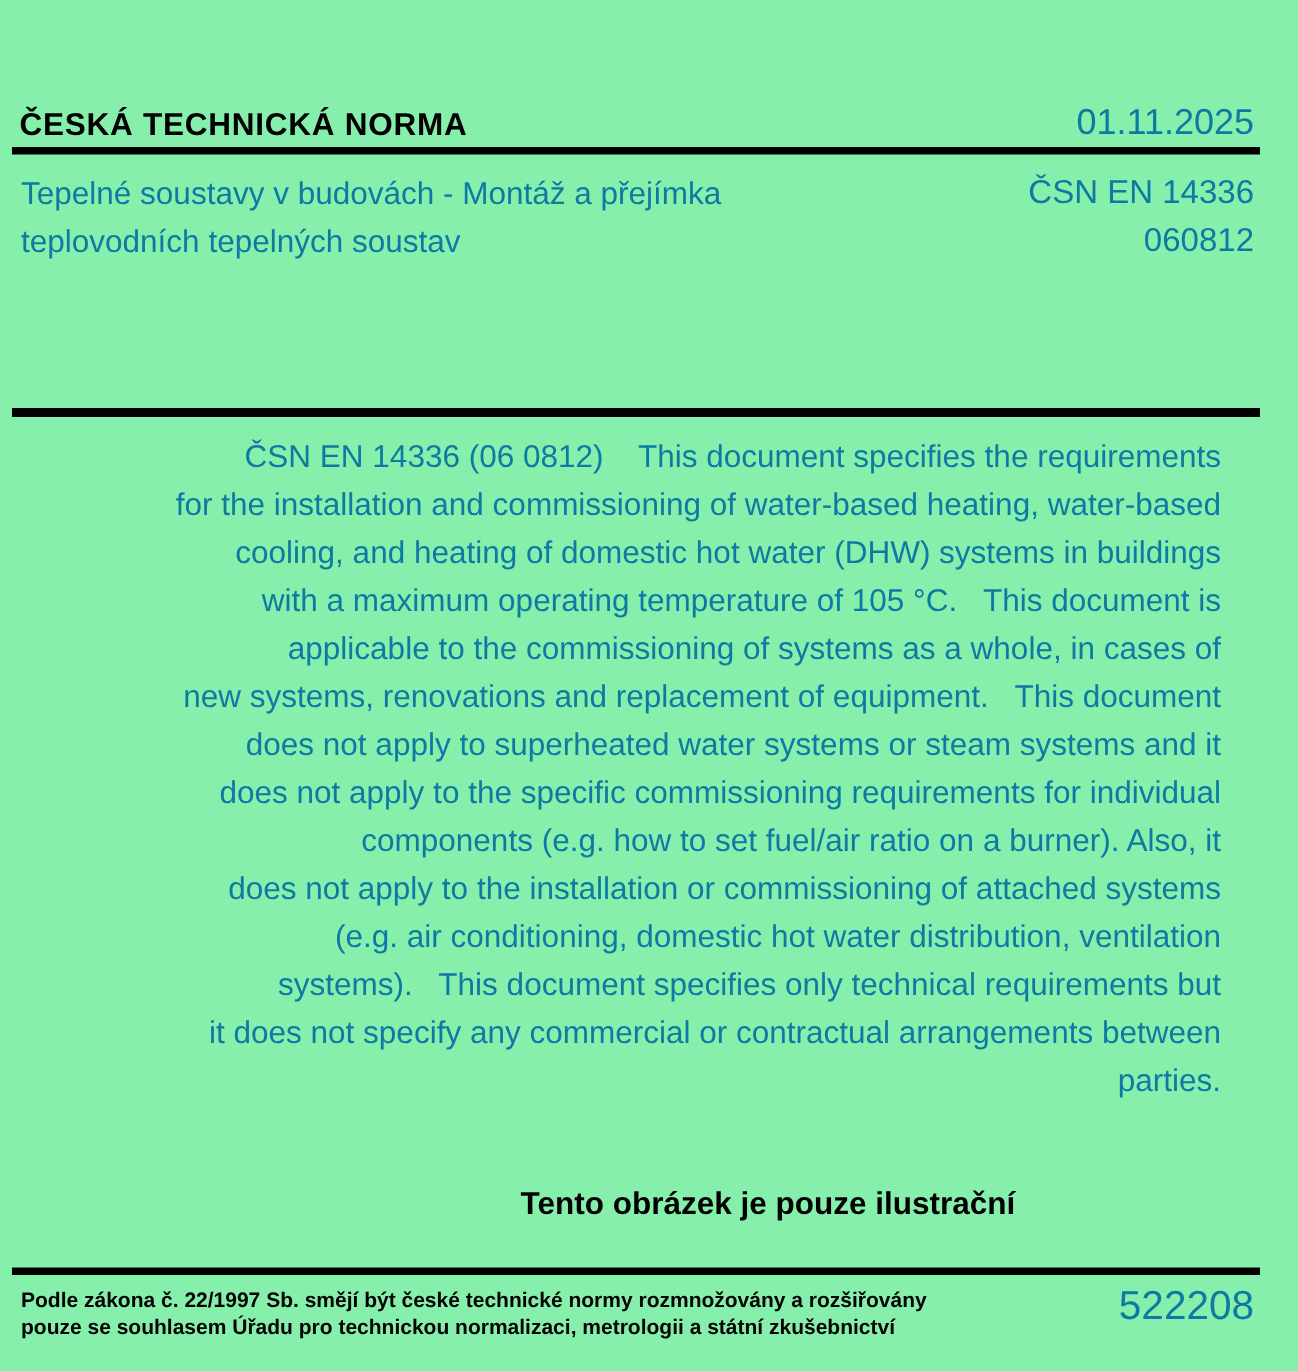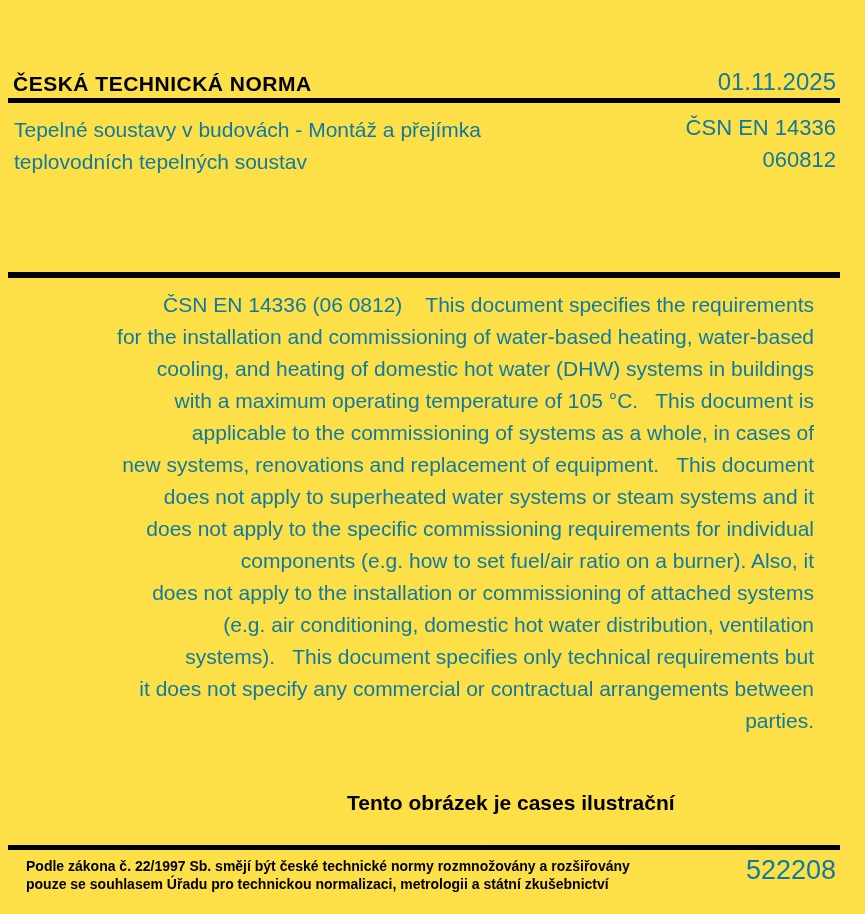--- a/index.html
+++ b/index.html
@@ -1,21 +1,21 @@
 <!DOCTYPE html>
 <html><head>
 <meta charset="utf-8">
 <style>
   * { margin: 0; padding: 0; box-sizing: border-box; }
   html, body { background: #ffffff; }
   .page {
     position: relative;
     width: 865px;
     height: 914px;
-    background: #fde047;
+    background: #86efac;
     font-family: "Liberation Sans", sans-serif;
     color: #000000;
     overflow: hidden;
   }
   .accent { color: #0e7aa3; }
   .rule {
     position: absolute;
     left: 8px;
     width: 832px;
     background: #000000;
@@ -77,21 +77,21 @@
   .illustration-note {
     position: absolute;
     left: 347px;
     top: 791px;
     font-size: 21px;
     font-weight: bold;
     white-space: nowrap;
   }
   .footer-legal {
     position: absolute;
-    left: 26px;
+    left: 14px;
     top: 857px;
     font-size: 14px;
     font-weight: bold;
     line-height: 18px;
     white-space: pre-wrap;
   }
   .footer-order {
     position: absolute;
     right: 29px;
     top: 855px;
@@ -128,21 +128,21 @@
 new systems, renovations and replacement of equipment.   This document
 does not apply to superheated water systems or steam systems and it
 does not apply to the specific commissioning requirements for individual
 components (e.g. how to set fuel/air ratio on a burner). Also, it
 does not apply to the installation or commissioning of attached systems
 (e.g. air conditioning, domestic hot water distribution, ventilation
 systems).   This document specifies only technical requirements but
 it does not specify any commercial or contractual arrangements between
 parties.</div>
 
-  <div class="illustration-note">Tento obrázek je cases ilustrační</div>
+  <div class="illustration-note">Tento obrázek je pouze ilustrační</div>
 
   <div class="rule rule-footer"></div>
 
   <div class="footer-legal">Podle zákona č. 22/1997 Sb. smějí být české technické normy rozmnožovány a rozšiřovány
 pouze se souhlasem Úřadu pro technickou normalizaci, metrologii a státní zkušebnictví</div>
 
   <div class="footer-order accent">522208</div>
 
 </div>
 

